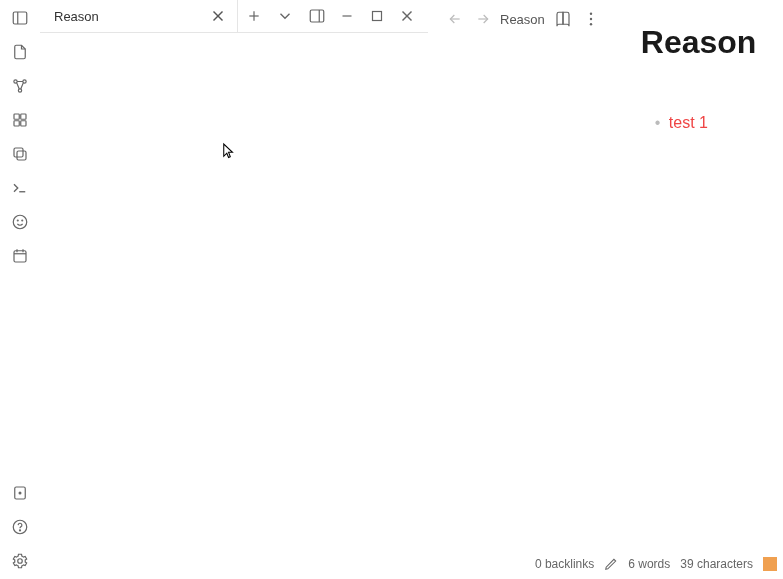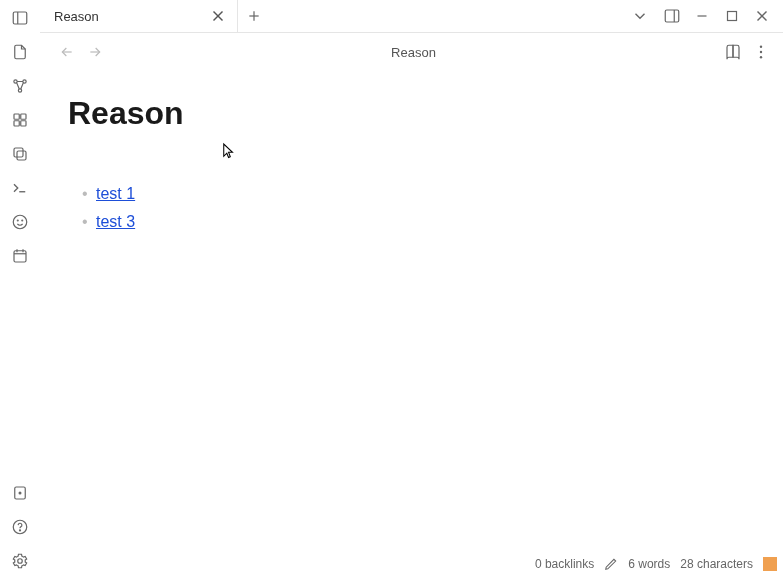--- a/index.html
+++ b/index.html
@@ -28,21 +28,21 @@
     .icon-btn {
       width: 24px; height: 24px;
       display: flex; align-items: center; justify-content: center;
       color: #666;
       cursor: pointer;
       border-radius: 4px;
     }
     .icon-btn svg { width: 18px; height: 18px; }
 
     
-    .main-col { flex: 1; display: flex; flex-direction: column; min-width: 0; }
+    .main-col { flex: 1; display: flex; flex-direction: row; min-width: 0; }
 
     
     .titlebar {
       height: 33px;
       display: flex;
       align-items: center;
       border-bottom: 1px solid #e5e5e5;
     }
     .tabs { display: flex; align-items: stretch; height: 100%; }
     .tab {
@@ -95,24 +95,23 @@
       font-size: 32px;
       font-weight: 700;
       color: #1a1a1a;
       margin-top: 14px;
       margin-bottom: 48px;
     }
     .bullet-list { list-style: none; padding-left: 14px; }
     .bullet-list li {
       font-size: 16px;
       line-height: 28px;
-      color: #1d4ed8;
+      color: #ef4444;
       position: relative;
       padding-left: 14px;
-      text-decoration: underline;
     }
     .bullet-list li::before {
       content: "•";
       position: absolute;
       left: 0;
       color: #bbb;
     }
 
     
     .statusbar {
@@ -298,35 +297,34 @@
               <circle cx="12" cy="19" r="1.6"></circle>
             </svg>
         </div>
       </div>
     </div>
 
     <div class="editor">
       <h1 class="note-title">Reason</h1>
       <ul class="bullet-list">
         <li>test 1</li>
-        <li>test 3</li>
       </ul>
     </div>
   </div>
 </div>
 
 <div class="statusbar">
   <span>0 backlinks</span>
   <span class="icon-btn" style="width:14px;height:14px;">
     <svg viewBox="0 0 24 24" fill="none" stroke="currentColor" stroke-width="1.8">
         <path d="M3 21l3.5-.7L20 7l-3-3L3.7 17.5z"></path>
       </svg>
   </span>
   <span>6 words</span>
-  <span>28 characters</span>
+  <span>39 characters</span>
   <span class="status-swatch"></span>
 </div>
 
 <div class="fake-cursor">
   <svg viewBox="0 0 16 20" fill="none" stroke="#000" stroke-width="1.2">
       <path d="M2 2l0 14 3.5-3.5 2 5 2-1-2-5H12z" fill="#fff"></path>
     </svg>
 </div>
 
 </body></html>

